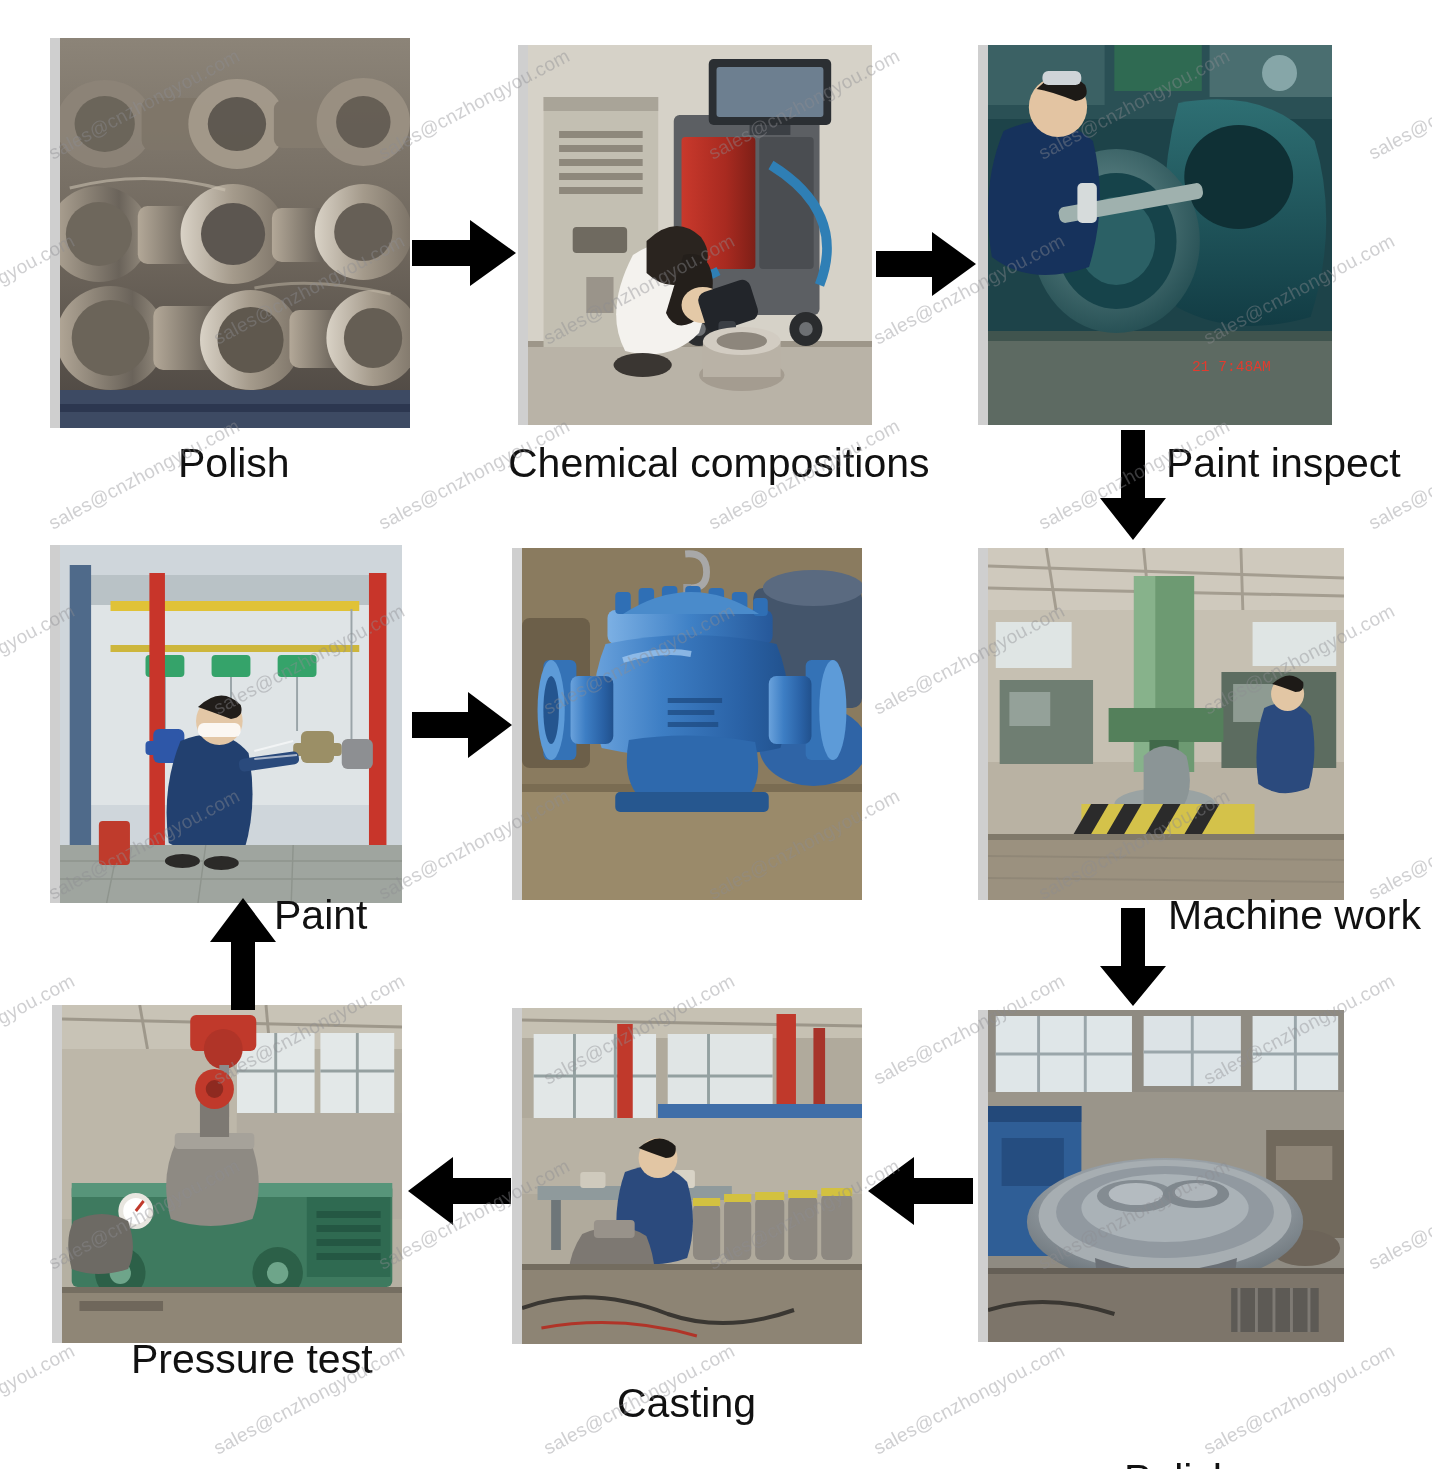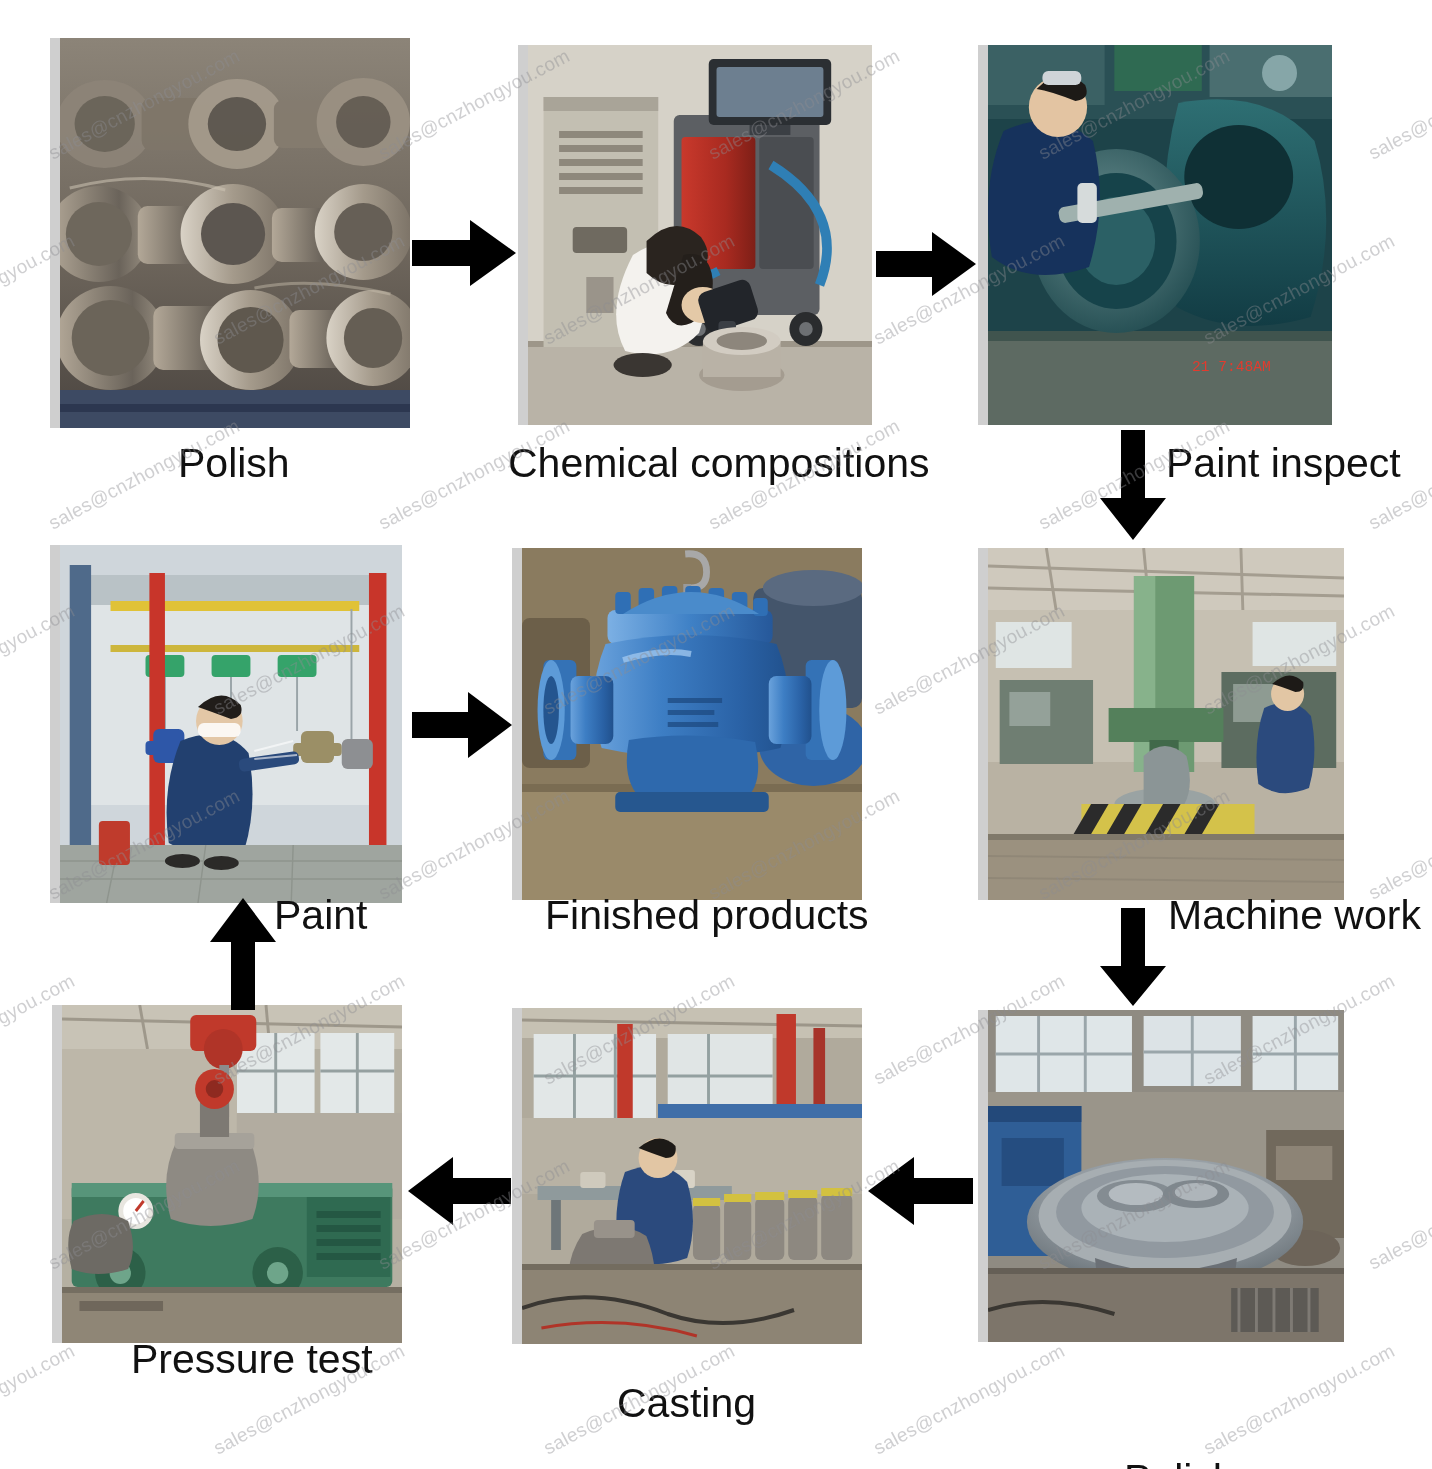--- a/index.html
+++ b/index.html
@@ -405,21 +405,20 @@
       <g fill="#1d4a81" opacity="0.75">
         <rect x="150" y="150" width="56" height="5"></rect>
           <rect x="150" y="162" width="48" height="5"></rect>
         <rect x="150" y="174" width="52" height="5"></rect>
       </g>
 
       <path d="M104,112 q40,-12 70,-6" stroke="#9dc6ee" stroke-width="6" fill="none" opacity="0.8"></path>
     </svg>
   </div>
 
-  <div class="step-label" style="left:545px; top:892px;">Finished products</div>
 
   <div class="photo-cell" style="left:978px; top:548px; width:366px; height:352px;">
     <svg viewBox="0 0 366 352" preserveAspectRatio="none">
       <rect width="366" height="352" fill="#b9b2a3"></rect>
 
       <rect x="0" y="0" width="366" height="62" fill="#cfc9bd"></rect>
       <g stroke="#a49d90" stroke-width="3">
         <line x1="0" y1="18" x2="366" y2="30"></line>
           <line x1="0" y1="40" x2="366" y2="48"></line>
         <line x1="60" y1="0" x2="70" y2="62"></line>

